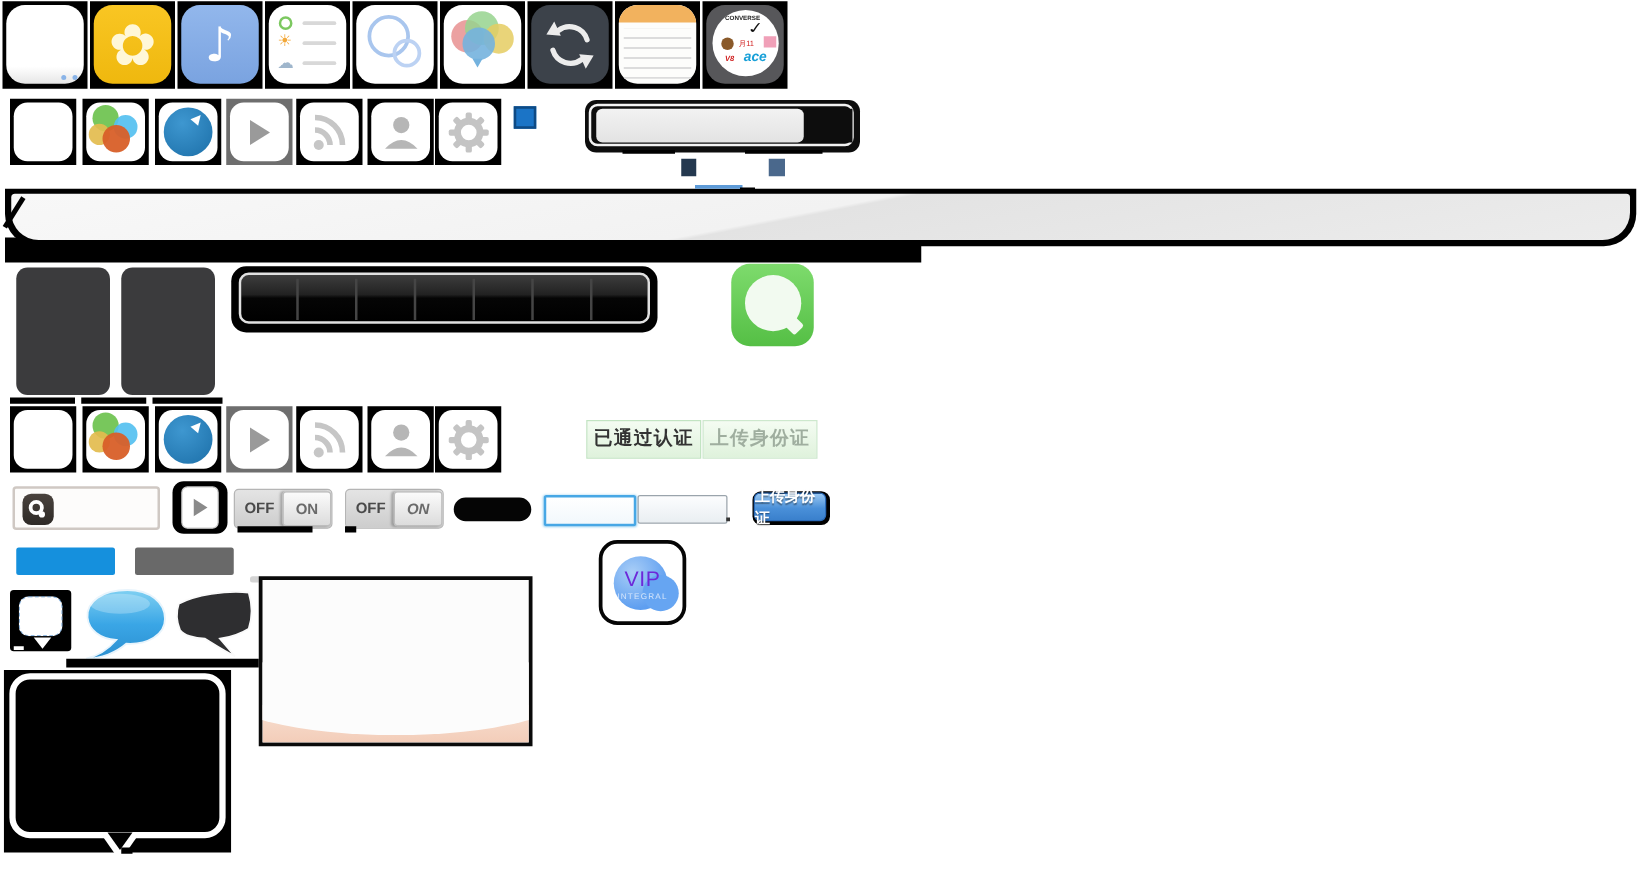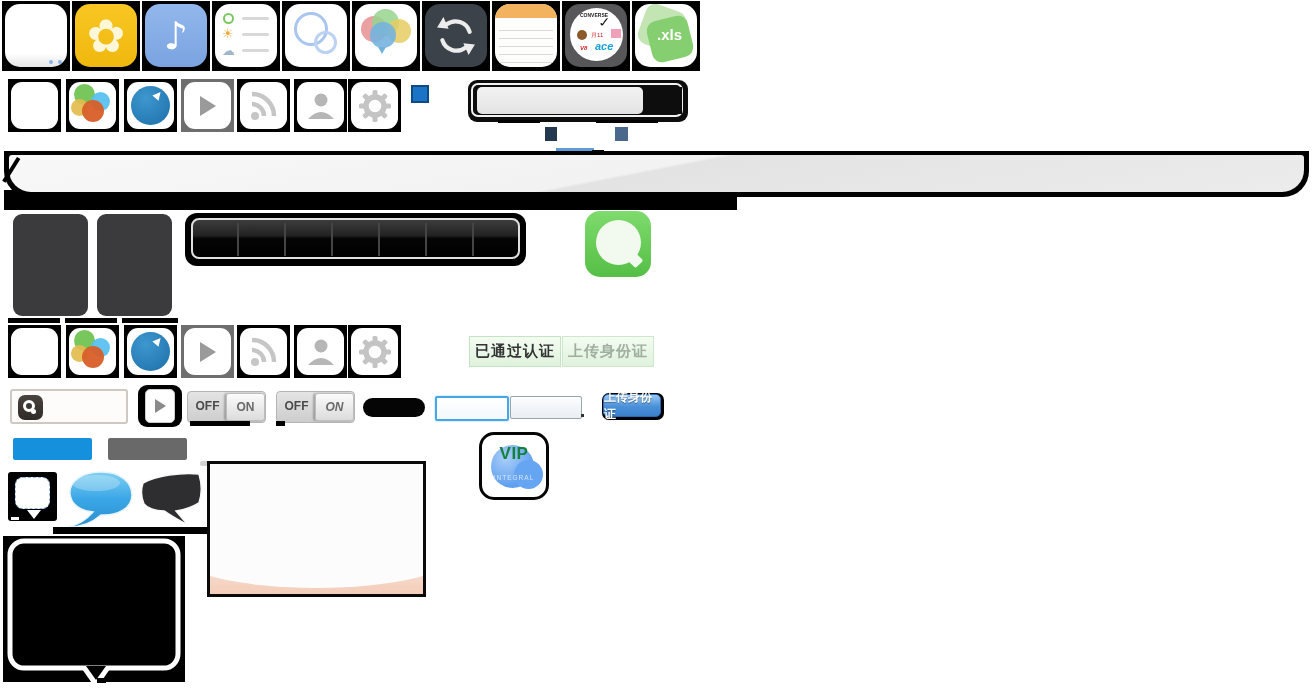--- a/index.html
+++ b/index.html
@@ -105,27 +105,20 @@
         <span class="a" style="left:30px;top:8px;font-size:11px;color:#111;transform:rotate(-12deg) scaleX(1.5)">✓</span>
         <div class="c" style="left:7px;top:22px;width:10px;height:10px;background:#8a5a2a"></div>
         <span class="a" style="left:21px;top:23px;font-size:6px;color:#d02020">月11</span>
         <div class="a" style="left:41px;top:21px;width:10px;height:9px;background:#f0a0b8"></div>
         <span class="a" style="left:10px;top:37px;font-size:6px;font-weight:bold;color:#d02020;font-style:italic">V8</span>
         <span class="a" style="left:25px;top:32px;font-size:11px;font-weight:bold;font-style:italic;color:#18a0d8">ace</span>
       </div>
     </div>
   </div>
 
-  <div class="tile" style="left:632px;top:1px;width:68px;height:70px">
-    <div class="ic" style="background:#fff">
-      <div class="a" style="left:6px;top:3px;width:42px;height:42px;border-radius:10px;background:#b9e0a6;transform:rotate(20deg);opacity:.85"></div>
-      <div class="a" style="left:14px;top:14px;width:42px;height:42px;border-radius:10px;background:#86cf70;transform:rotate(-14deg)"></div>
-      <span class="a" style="left:22px;top:22px;font-size:15px;font-weight:bold;color:#fff">.xls</span>
-    </div>
-  </div>
 
   <div class="tile" style="left:8px;top:79px;width:53px;height:53px">
     <div class="ic2"></div>
   </div>
   <div class="tile" style="left:66px;top:79px;width:53px;height:53px">
     <div class="ic2">
       <div class="c" style="left:5px;top:2px;width:21px;height:21px;background:#6cc24e;opacity:.92"></div>
       <div class="c" style="left:22px;top:10px;width:19px;height:19px;background:#55c0f0;opacity:.92"></div>
       <div class="c" style="left:2px;top:17px;width:17px;height:17px;background:#e3bc4e;opacity:.92"></div>
       <div class="c" style="left:13px;top:18px;width:22px;height:22px;background:#d85f28;opacity:.95"></div>
@@ -344,21 +337,21 @@
   <div class="a" style="left:53px;top:527px;width:163px;height:7px;background:#000"></div>
 
   <div class="a" style="left:207px;top:461px;width:219px;height:136px;border:3px solid #0a0a0a;background:#fcfcfc;overflow:hidden">
     <div class="a" style="left:0;bottom:0;width:213px;height:30px;background:linear-gradient(#f8e0d2,#f3cdb9)"></div>
     <div class="a" style="left:-35px;bottom:6px;width:283px;height:70px;background:#fcfcfc;border-radius:50%"></div>
   </div>
 
   <div class="a" style="left:479px;top:432px;width:70px;height:68px;background:#fff;border:3px solid #050505;border-radius:15px">
     <div class="c" style="left:9px;top:10px;width:43px;height:43px;background:radial-gradient(circle at 35% 30%,#a9cef7,#5f9ff0 70%,#539af0)"></div>
     <div class="c" style="left:32px;top:25px;width:29px;height:29px;background:#66a5f2"></div>
-    <div class="a" style="left:12px;top:9px;width:40px;text-align:center;font-weight:bold;font-size:17px;color:#15803d;letter-spacing:.5px">VIP</div>
+    <div class="a" style="left:12px;top:19px;width:40px;text-align:center;font-weight:normal;font-size:17px;color:#6d28d9;letter-spacing:.5px">VIP</div>
     <div class="a" style="left:8px;top:39px;width:48px;text-align:center;font-size:6.5px;color:#d6e6fb;letter-spacing:1px">INTEGRAL</div>
   </div>
 
   <svg class="a" style="left:3px;top:536px" width="182" height="154" viewBox="0 0 182 154">
     <rect x="0" y="0" width="182" height="146" fill="#000"></rect>
     <rect x="7" y="5" width="168" height="127" rx="14" fill="#000" stroke="#fff" stroke-width="5"></rect>
     <polygon points="77,130 93,153 109,130" fill="#fff"></polygon>
     <polygon points="83,130 93,144 103,130" fill="#000"></polygon>
   </svg>
   <div class="a" style="left:97px;top:678px;width:9px;height:5px;background:#000"></div>

